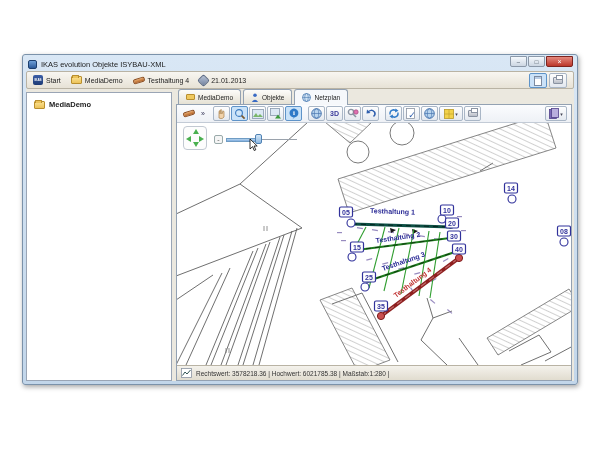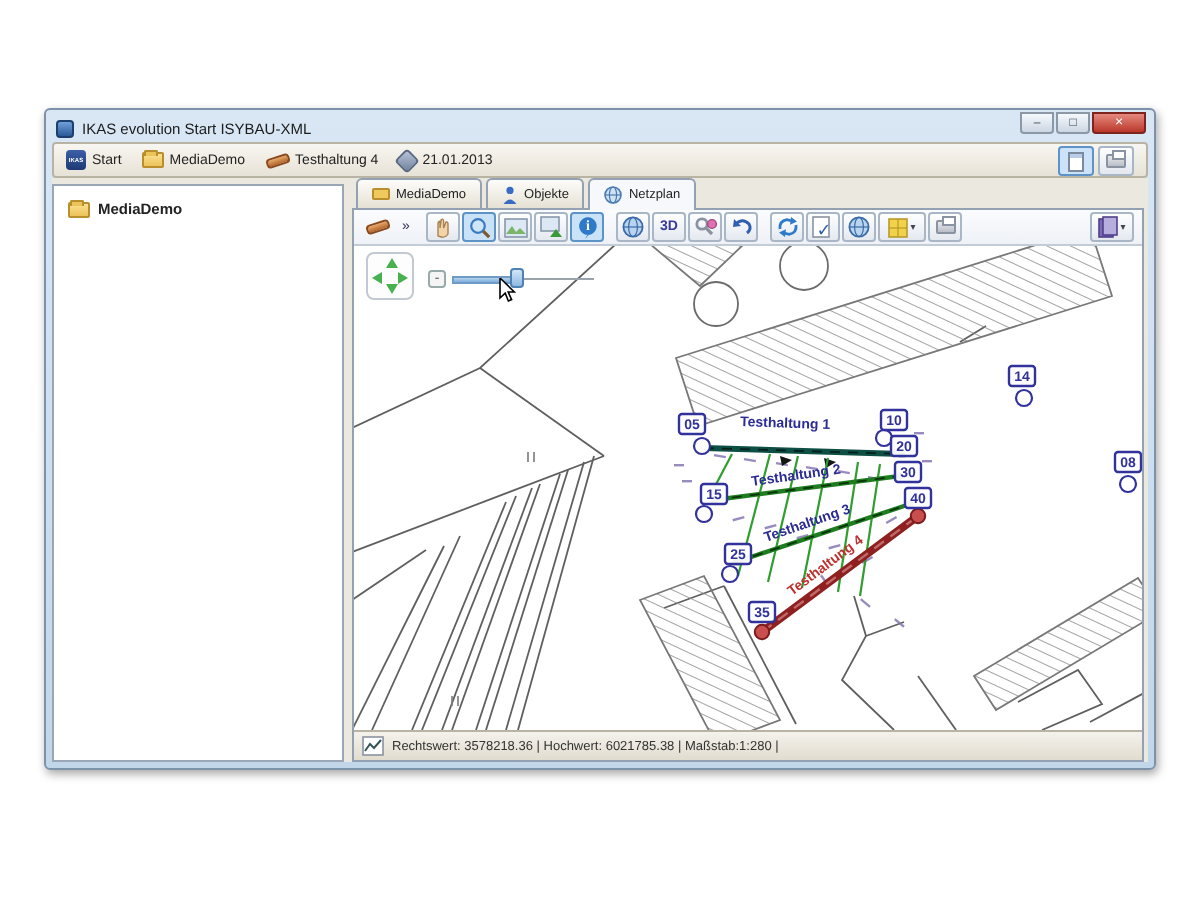--- a/index.html
+++ b/index.html
@@ -111,21 +111,21 @@
                display:flex; align-items:center; gap:4px; padding-left:4px;
                font-size:6.5px; color:#333; white-space:nowrap; }
 </style>
 </head>
 <body>
 
 <div class="window">
 
   <div class="titlebar">
     <span class="title-icon"></span>
-    <span class="title-text">IKAS evolution Start ISYBAU-XML</span>
+    <span class="title-text">IKAS evolution Objekte ISYBAU-XML</span>
     <span class="win-btns">
       <span class="win-btn">–</span>
       <span class="win-btn">□</span>
       <span class="win-btn close">×</span>
     </span>
   </div>
 
   <div class="ribbon">
     <span class="ribbon-item">
       <span class="icon-start">IKAS</span>

